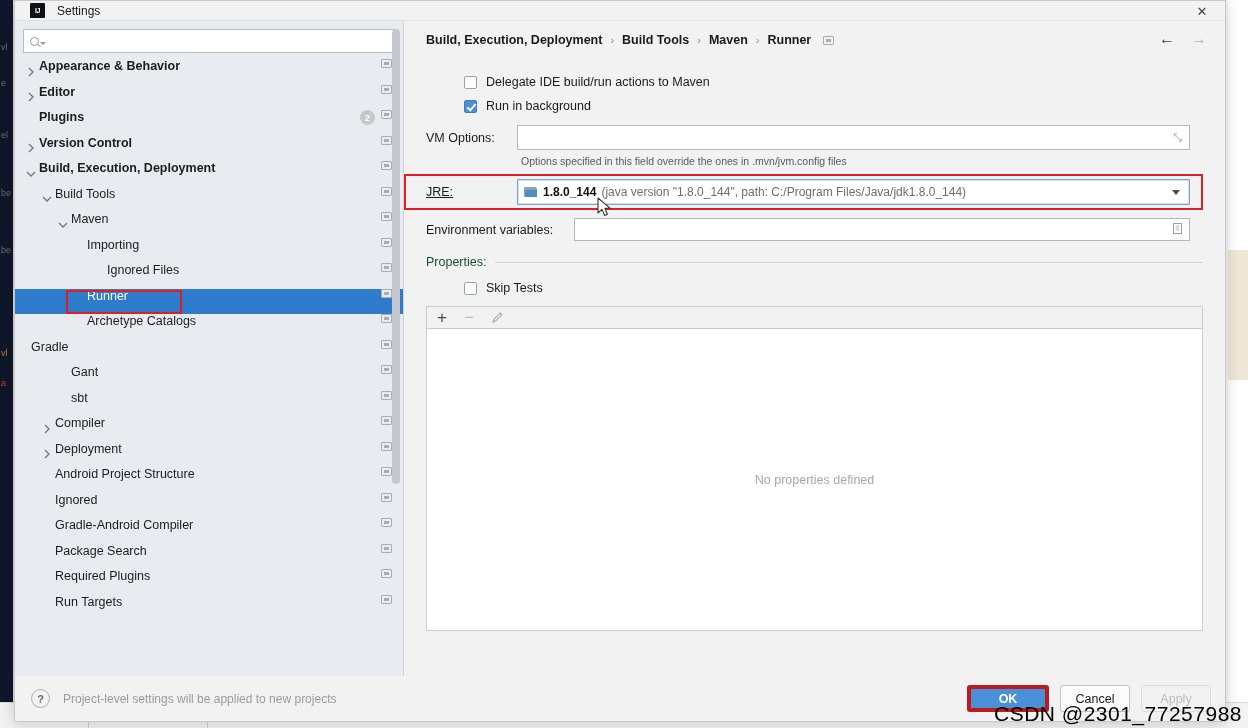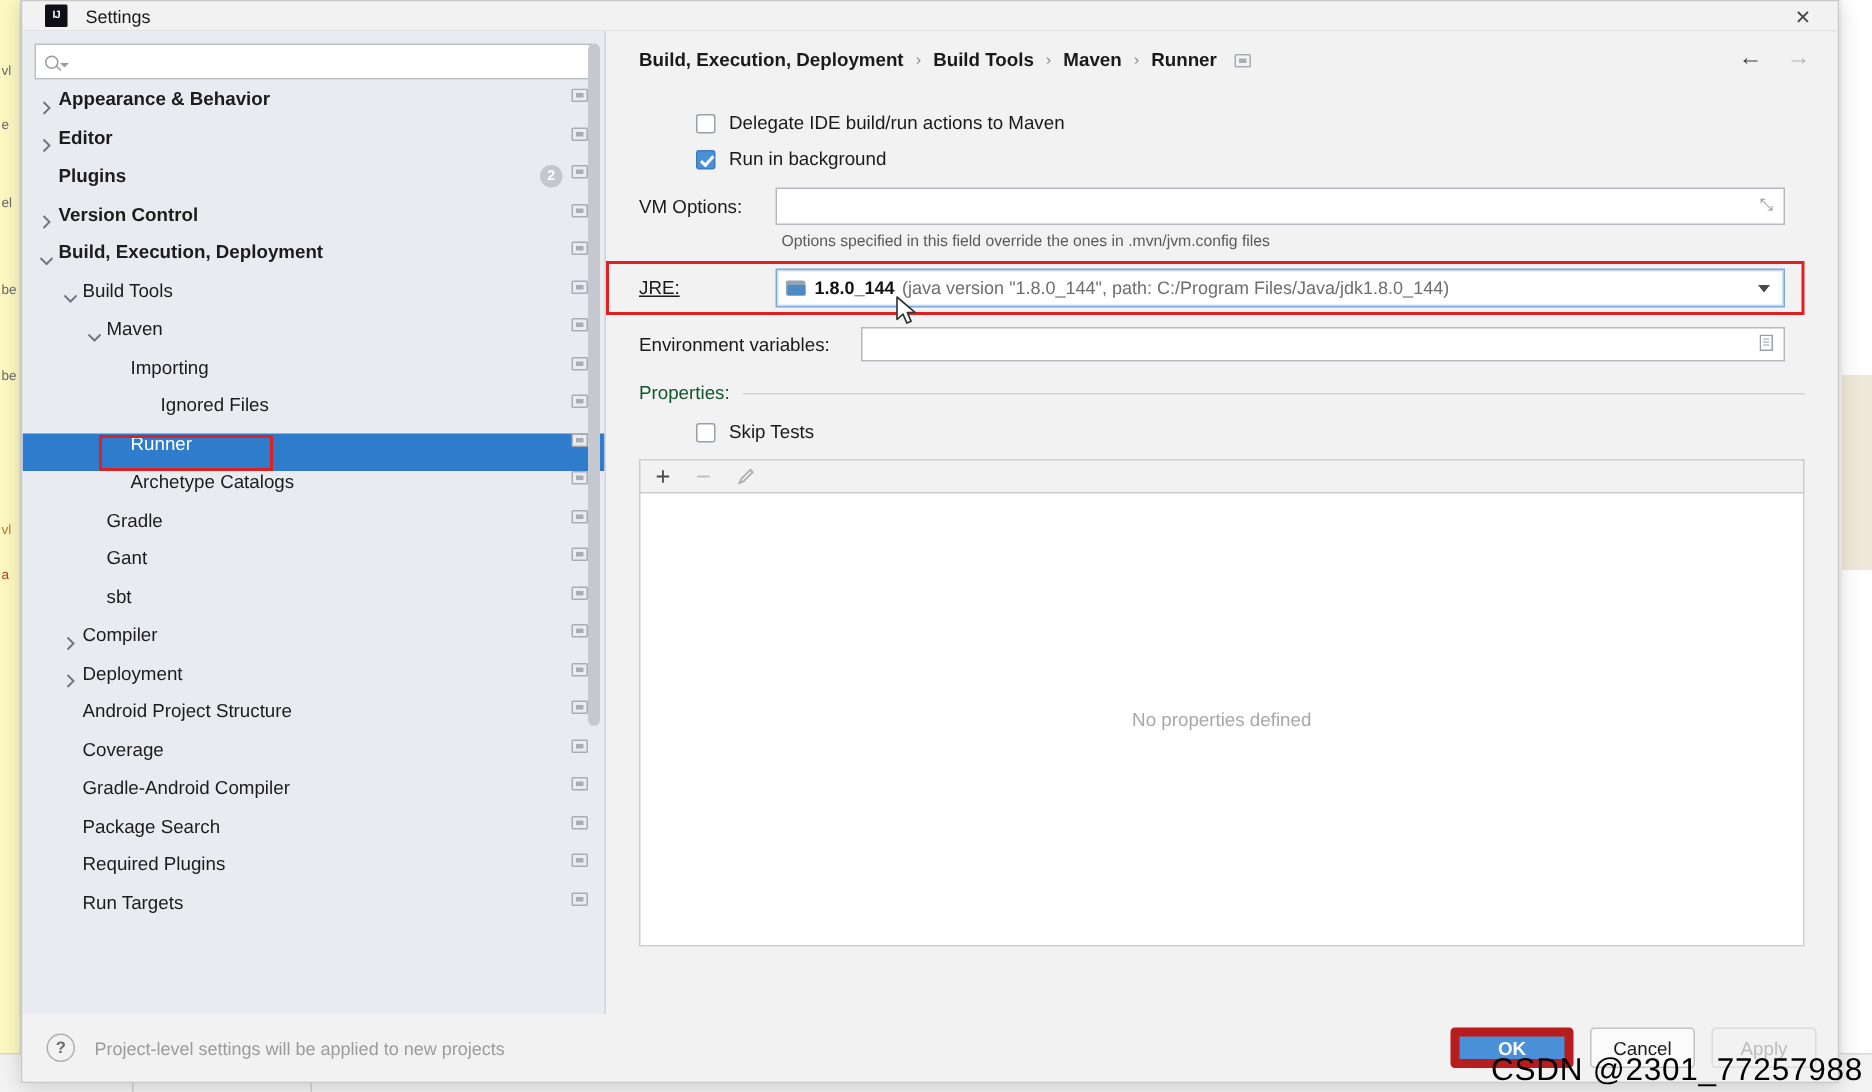--- a/index.html
+++ b/index.html
@@ -7,21 +7,21 @@
     width: 1248px; height: 728px;
     font-family: "Liberation Sans", sans-serif;
     overflow: hidden;
     background: #ffffff;
   }
 
   
   #bg-ide { position: absolute; inset: 0; background: #f7f7f7; }
   #bg-left-strip {
     position: absolute; left: 0; top: 0; width: 14px; height: 728px;
-    background: #fef9c3; border-right: 1px solid #dcdcdc;
+    background: #0f172a; border-right: 1px solid #dcdcdc;
   }
   .bg-glyph {
     position: absolute; left: 1px; font-size: 9px; color: #6a6a6a;
     font-family: "Liberation Sans", sans-serif; white-space: nowrap;
   }
   #bg-right-strip {
     position: absolute; right: 0; top: 0; width: 20px; height: 728px;
     background: #ffffff;
   }
   #bg-right-tan {
@@ -264,21 +264,21 @@
   #btn-group {
     position: absolute; right: 14px; display: flex; gap: 11px;
   }
   .btn {
     height: 27px; min-width: 70px; border-radius: 3px;
     font-size: 12.5px; display: flex; align-items: center;
     justify-content: center; cursor: pointer; padding: 0 14px;
     font-family: "Liberation Sans", sans-serif;
   }
   .btn.primary {
-    background: #4a90d9; color: #ffffff; border: 6px solid #b91c1c;
+    background: #4a90d9; color: #ffffff; border: 4px solid #b91c1c;
     font-weight: bold; min-width: 82px;
   }
   .btn.normal {
     background: #fbfbfb; color: #1a1a1a; border: 1px solid #c2c2c2;
   }
   .btn.disabled {
     background: #f2f2f2; color: #bcbcbc; border: 1px solid #dcdcdc;
   }
 
   
@@ -403,32 +403,32 @@
           <div class="tree-row selected" style="padding-left: 56px;">
             <span class="chev" style="color: rgb(255, 255, 255);"></span>
             <span class="row-label">Runner</span>
             <span class="mon-icon"></span>
           </div>
           <div class="tree-row" style="padding-left: 56px;">
             <span class="chev" style="color: rgb(111, 119, 129);"></span>
             <span class="row-label">Archetype Catalogs</span>
             <span class="mon-icon"></span>
           </div>
+          <div class="tree-row" style="">
+            <span class="chev" style="color: rgb(111, 119, 129);"></span>
+            <span class="row-label">Gradle</span>
+            <span class="mon-icon"></span>
+          </div>
           <div class="tree-row" style="padding-left: 40px;">
             <span class="chev" style="color: rgb(111, 119, 129);"></span>
-            <span class="row-label">Gradle</span>
+            <span class="row-label">Gant</span>
             <span class="mon-icon"></span>
           </div>
           <div class="tree-row" style="padding-left: 40px;">
             <span class="chev" style="color: rgb(111, 119, 129);"></span>
-            <span class="row-label">Gant</span>
-            <span class="mon-icon"></span>
-          </div>
-          <div class="tree-row" style="padding-left: 40px;">
-            <span class="chev" style="color: rgb(111, 119, 129);"></span>
             <span class="row-label">sbt</span>
             <span class="mon-icon"></span>
           </div>
           <div class="tree-row" style="padding-left: 24px;">
             <span class="chev" style="color: rgb(111, 119, 129);">
               <svg width="14" height="14" viewBox="0 0 14 14">
                 <path d="M5 3 L9 7 L5 11" fill="none" stroke="currentColor" stroke-width="1.3"></path>
               </svg>
             </span>
             <span class="row-label">Compiler</span>
@@ -443,21 +443,21 @@
             <span class="row-label">Deployment</span>
             <span class="mon-icon"></span>
           </div>
           <div class="tree-row" style="padding-left: 24px;">
             <span class="chev" style="color: rgb(111, 119, 129);"></span>
             <span class="row-label">Android Project Structure</span>
             <span class="mon-icon"></span>
           </div>
           <div class="tree-row" style="padding-left: 24px;">
             <span class="chev" style="color: rgb(111, 119, 129);"></span>
-            <span class="row-label">Coverage</span>
+            <span class="row-label">Ignored</span>
             <span class="mon-icon"></span>
           </div>
           <div class="tree-row" style="padding-left: 24px;">
             <span class="chev" style="color: rgb(111, 119, 129);"></span>
             <span class="row-label">Gradle-Android Compiler</span>
             <span class="mon-icon"></span>
           </div>
           <div class="tree-row" style="padding-left: 24px;">
             <span class="chev" style="color: rgb(111, 119, 129);"></span>
             <span class="row-label">Package Search</span>

